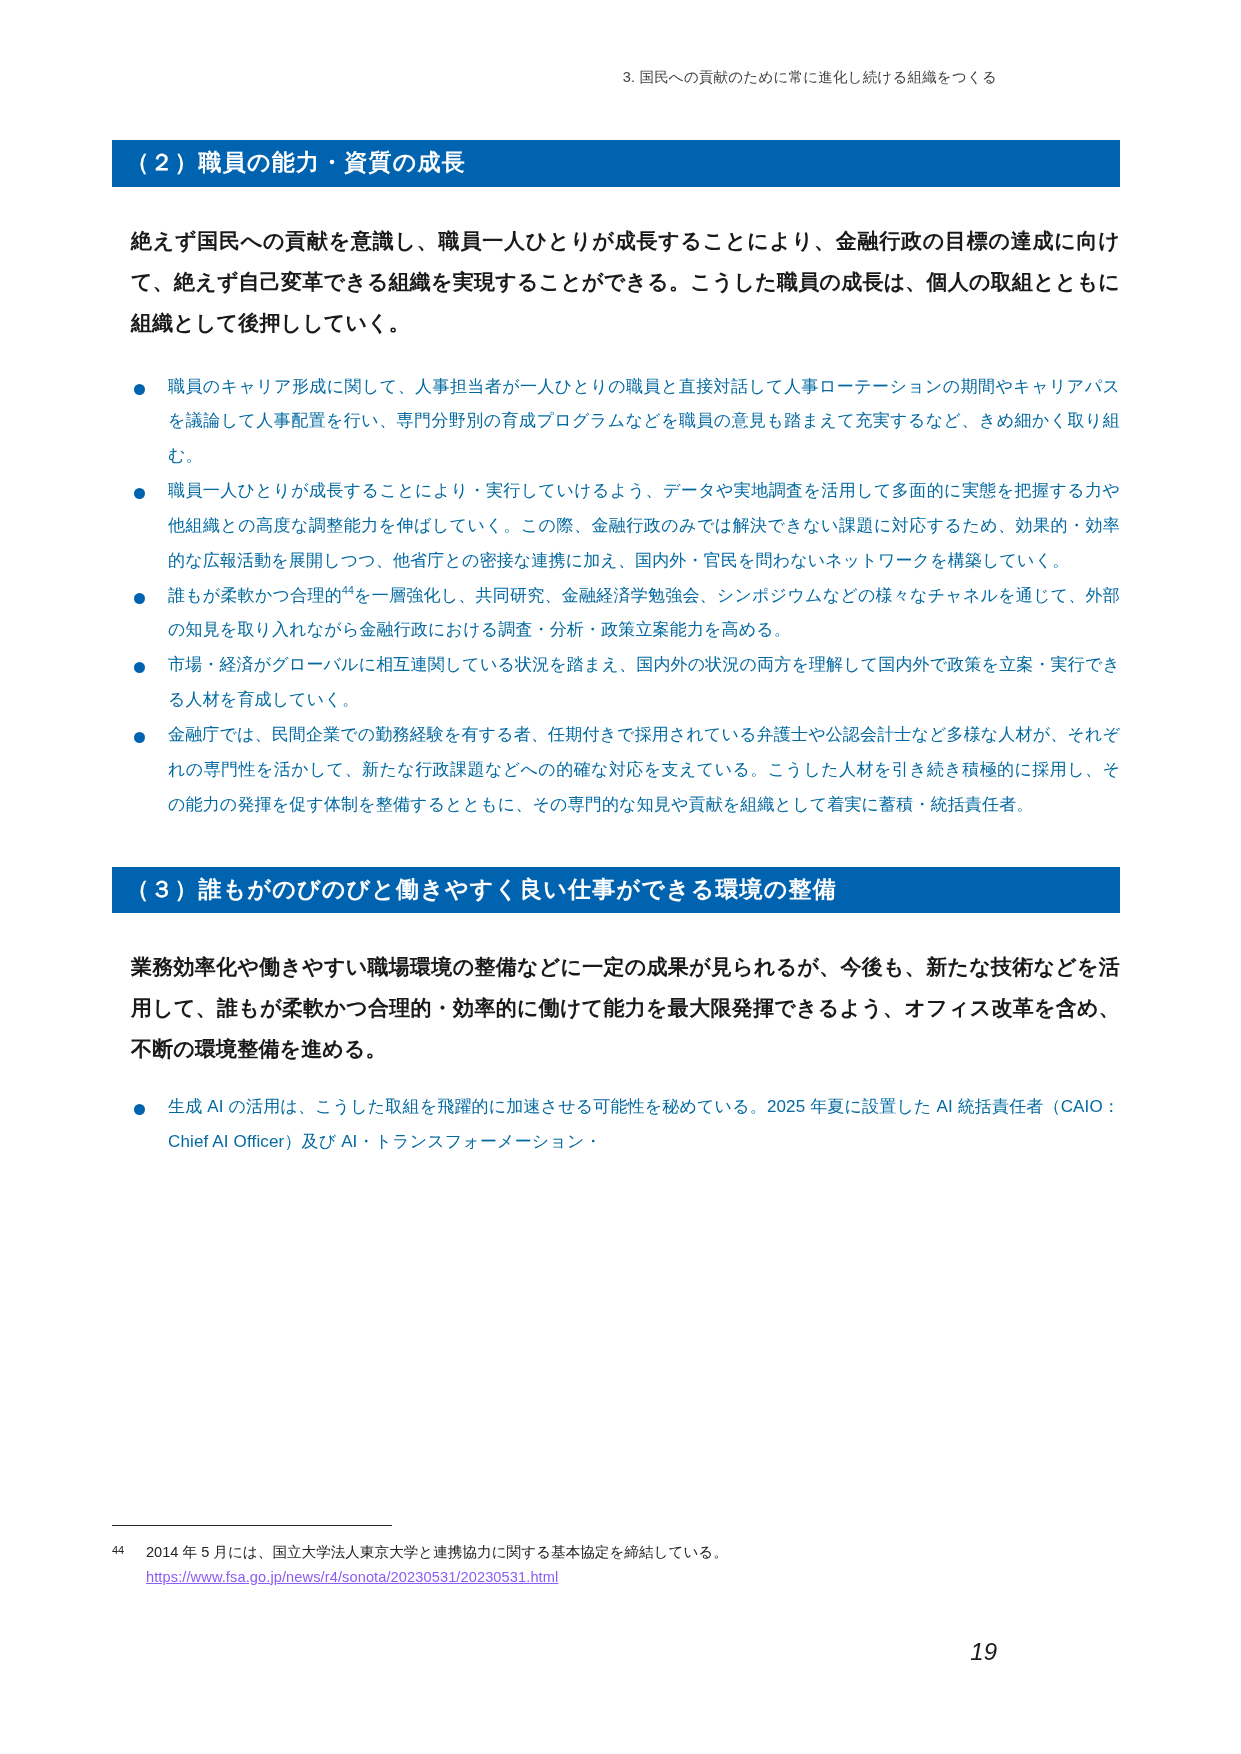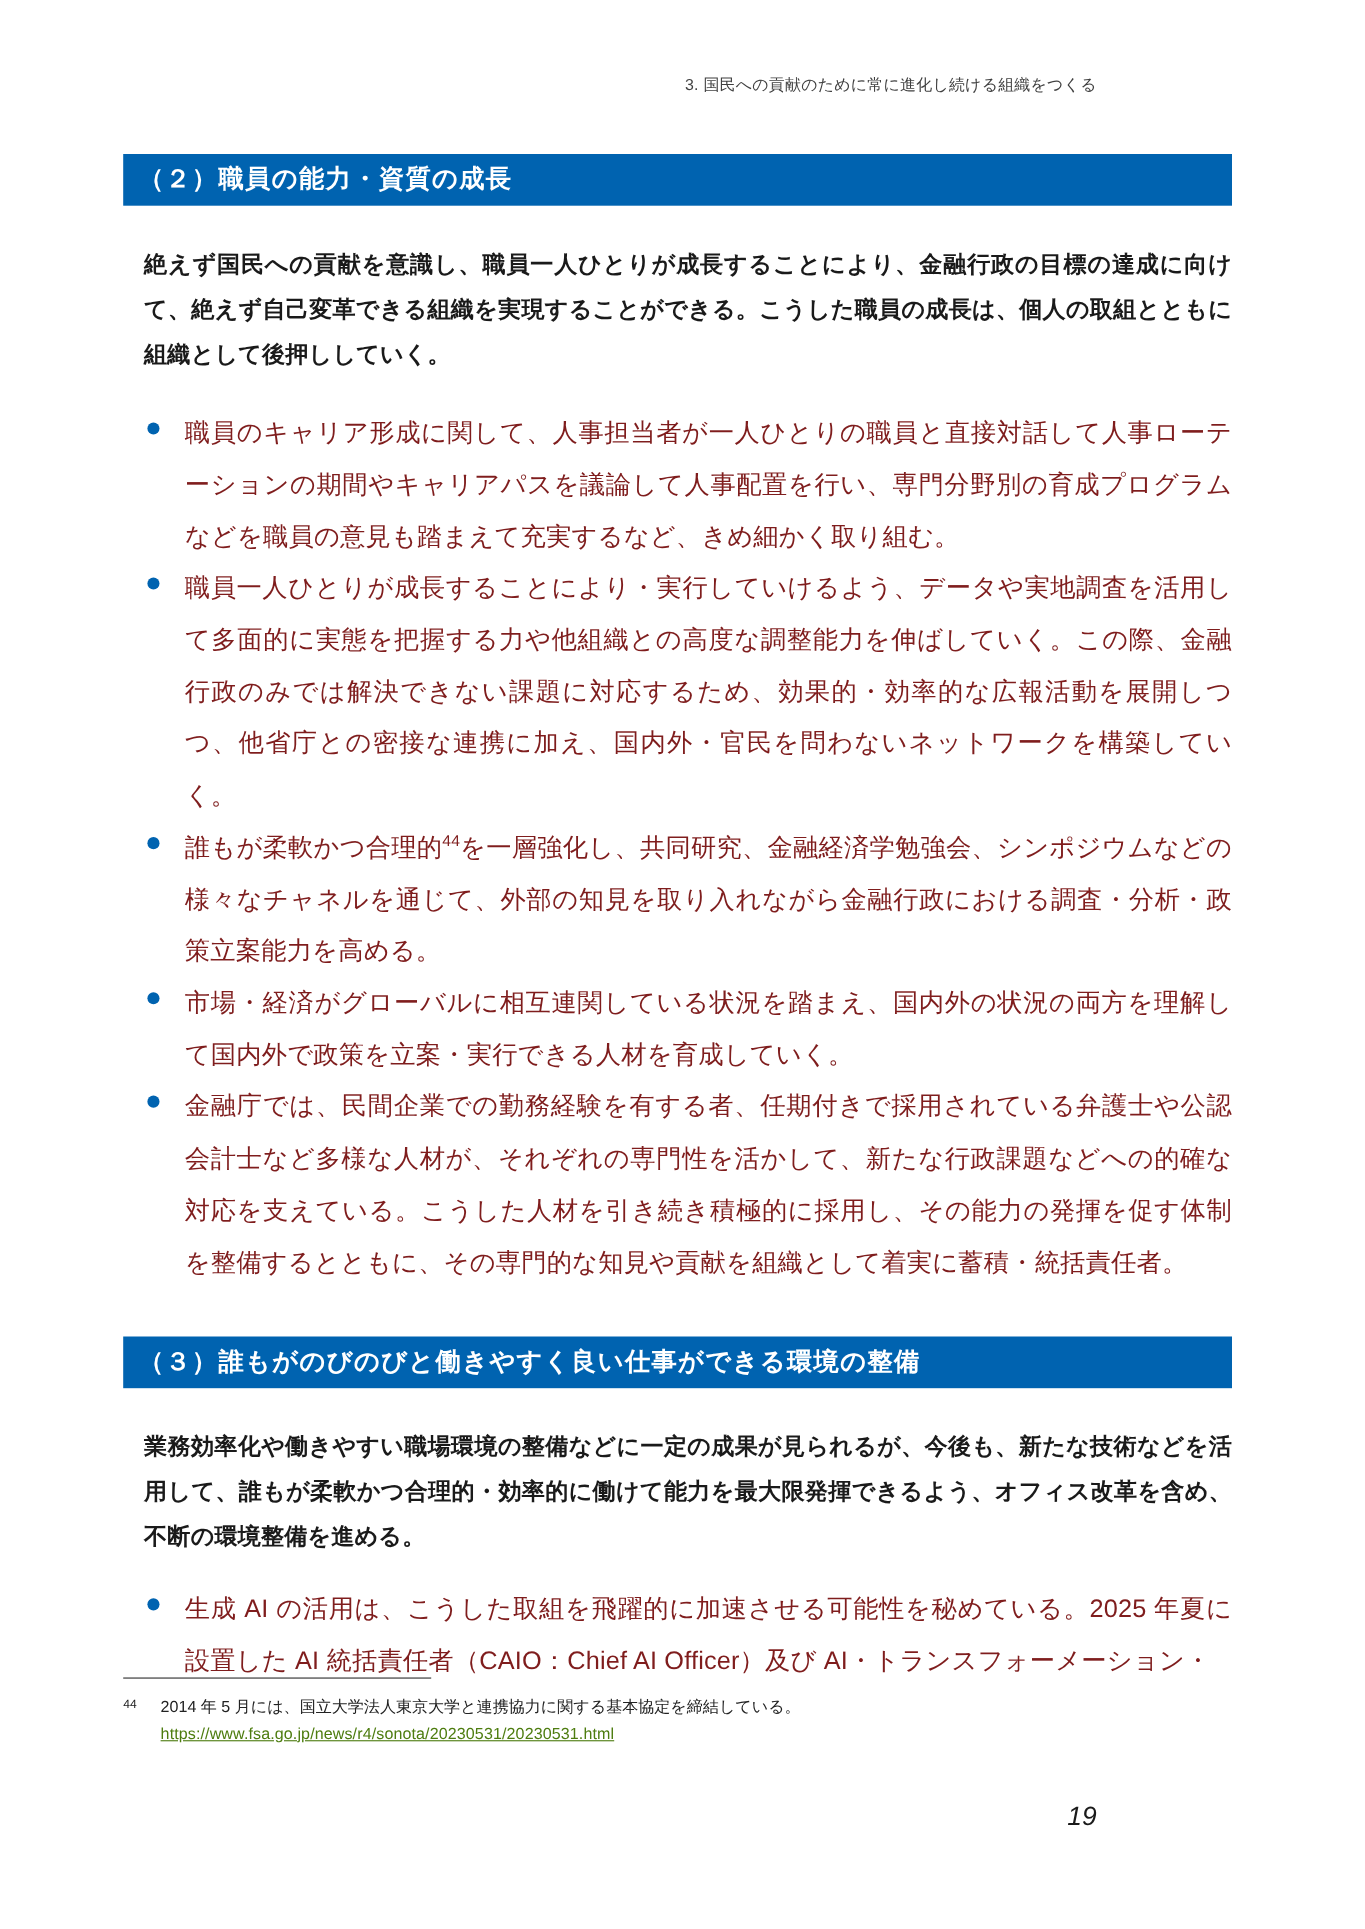--- a/index.html
+++ b/index.html
@@ -61,26 +61,26 @@
   }
   .lead-indent { padding-left: 19px; }
   .bullet-list {
     list-style: none;
     margin: 0;
     padding: 0;
   }
   .bullet-item {
     position: relative;
     padding-left: 56px;
-    font-size: 23px;
+    font-size: 17px;
     line-height: 2.05;
     letter-spacing: 0.15px;
     text-align: justify;
     text-justify: inter-ideograph;
-    color: #7f1d1d;
+    color: #0369a1;
   }
   .bullet-dot {
     position: absolute;
     left: 22px;
     top: 14px;
     width: 11px;
     height: 11px;
     border-radius: 50%;
     background: #0063B0;
     display: block;
@@ -115,21 +115,21 @@
     font-size: 11px;
     vertical-align: super;
     padding-top: 1px;
   }
   .fn-text { flex: 1; }
   .fn-url {
     display: block;
     margin-top: 3px;
     padding-left: 34px;
     font-size: 14.6px;
-    color: #4d7c0f;
+    color: #8b5cf6;
     text-decoration: underline;
     letter-spacing: 0.1px;
   }
   .page-number {
     position: absolute;
     right: 112px;
     bottom: 88px;
     font-size: 24px;
     color: #1a1a1a;
     font-style: italic;

